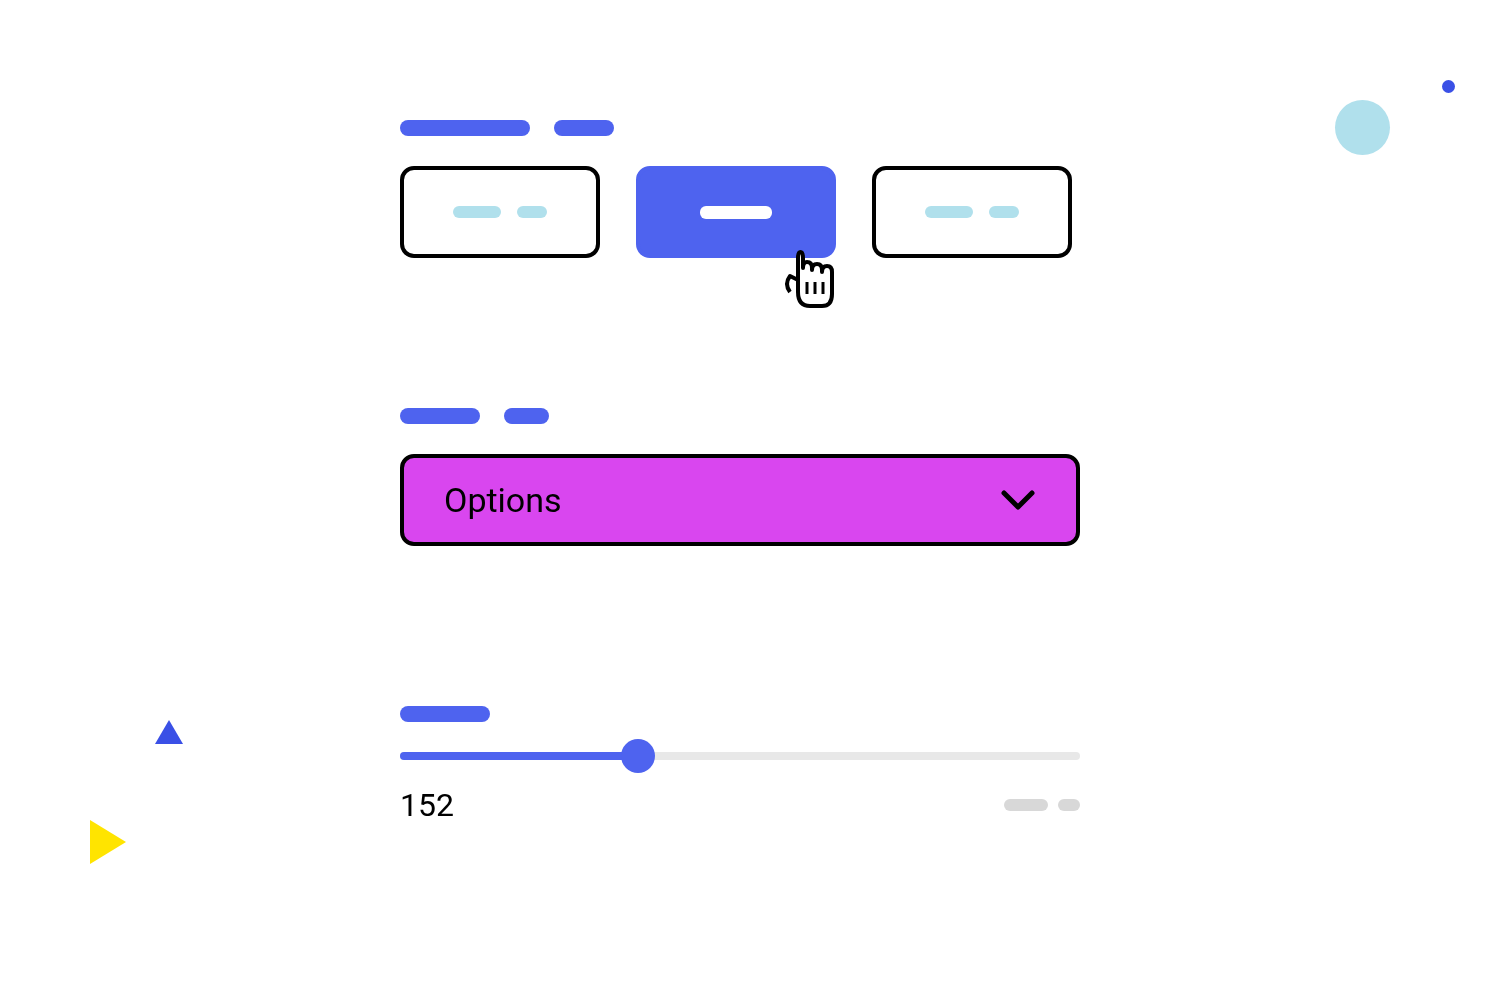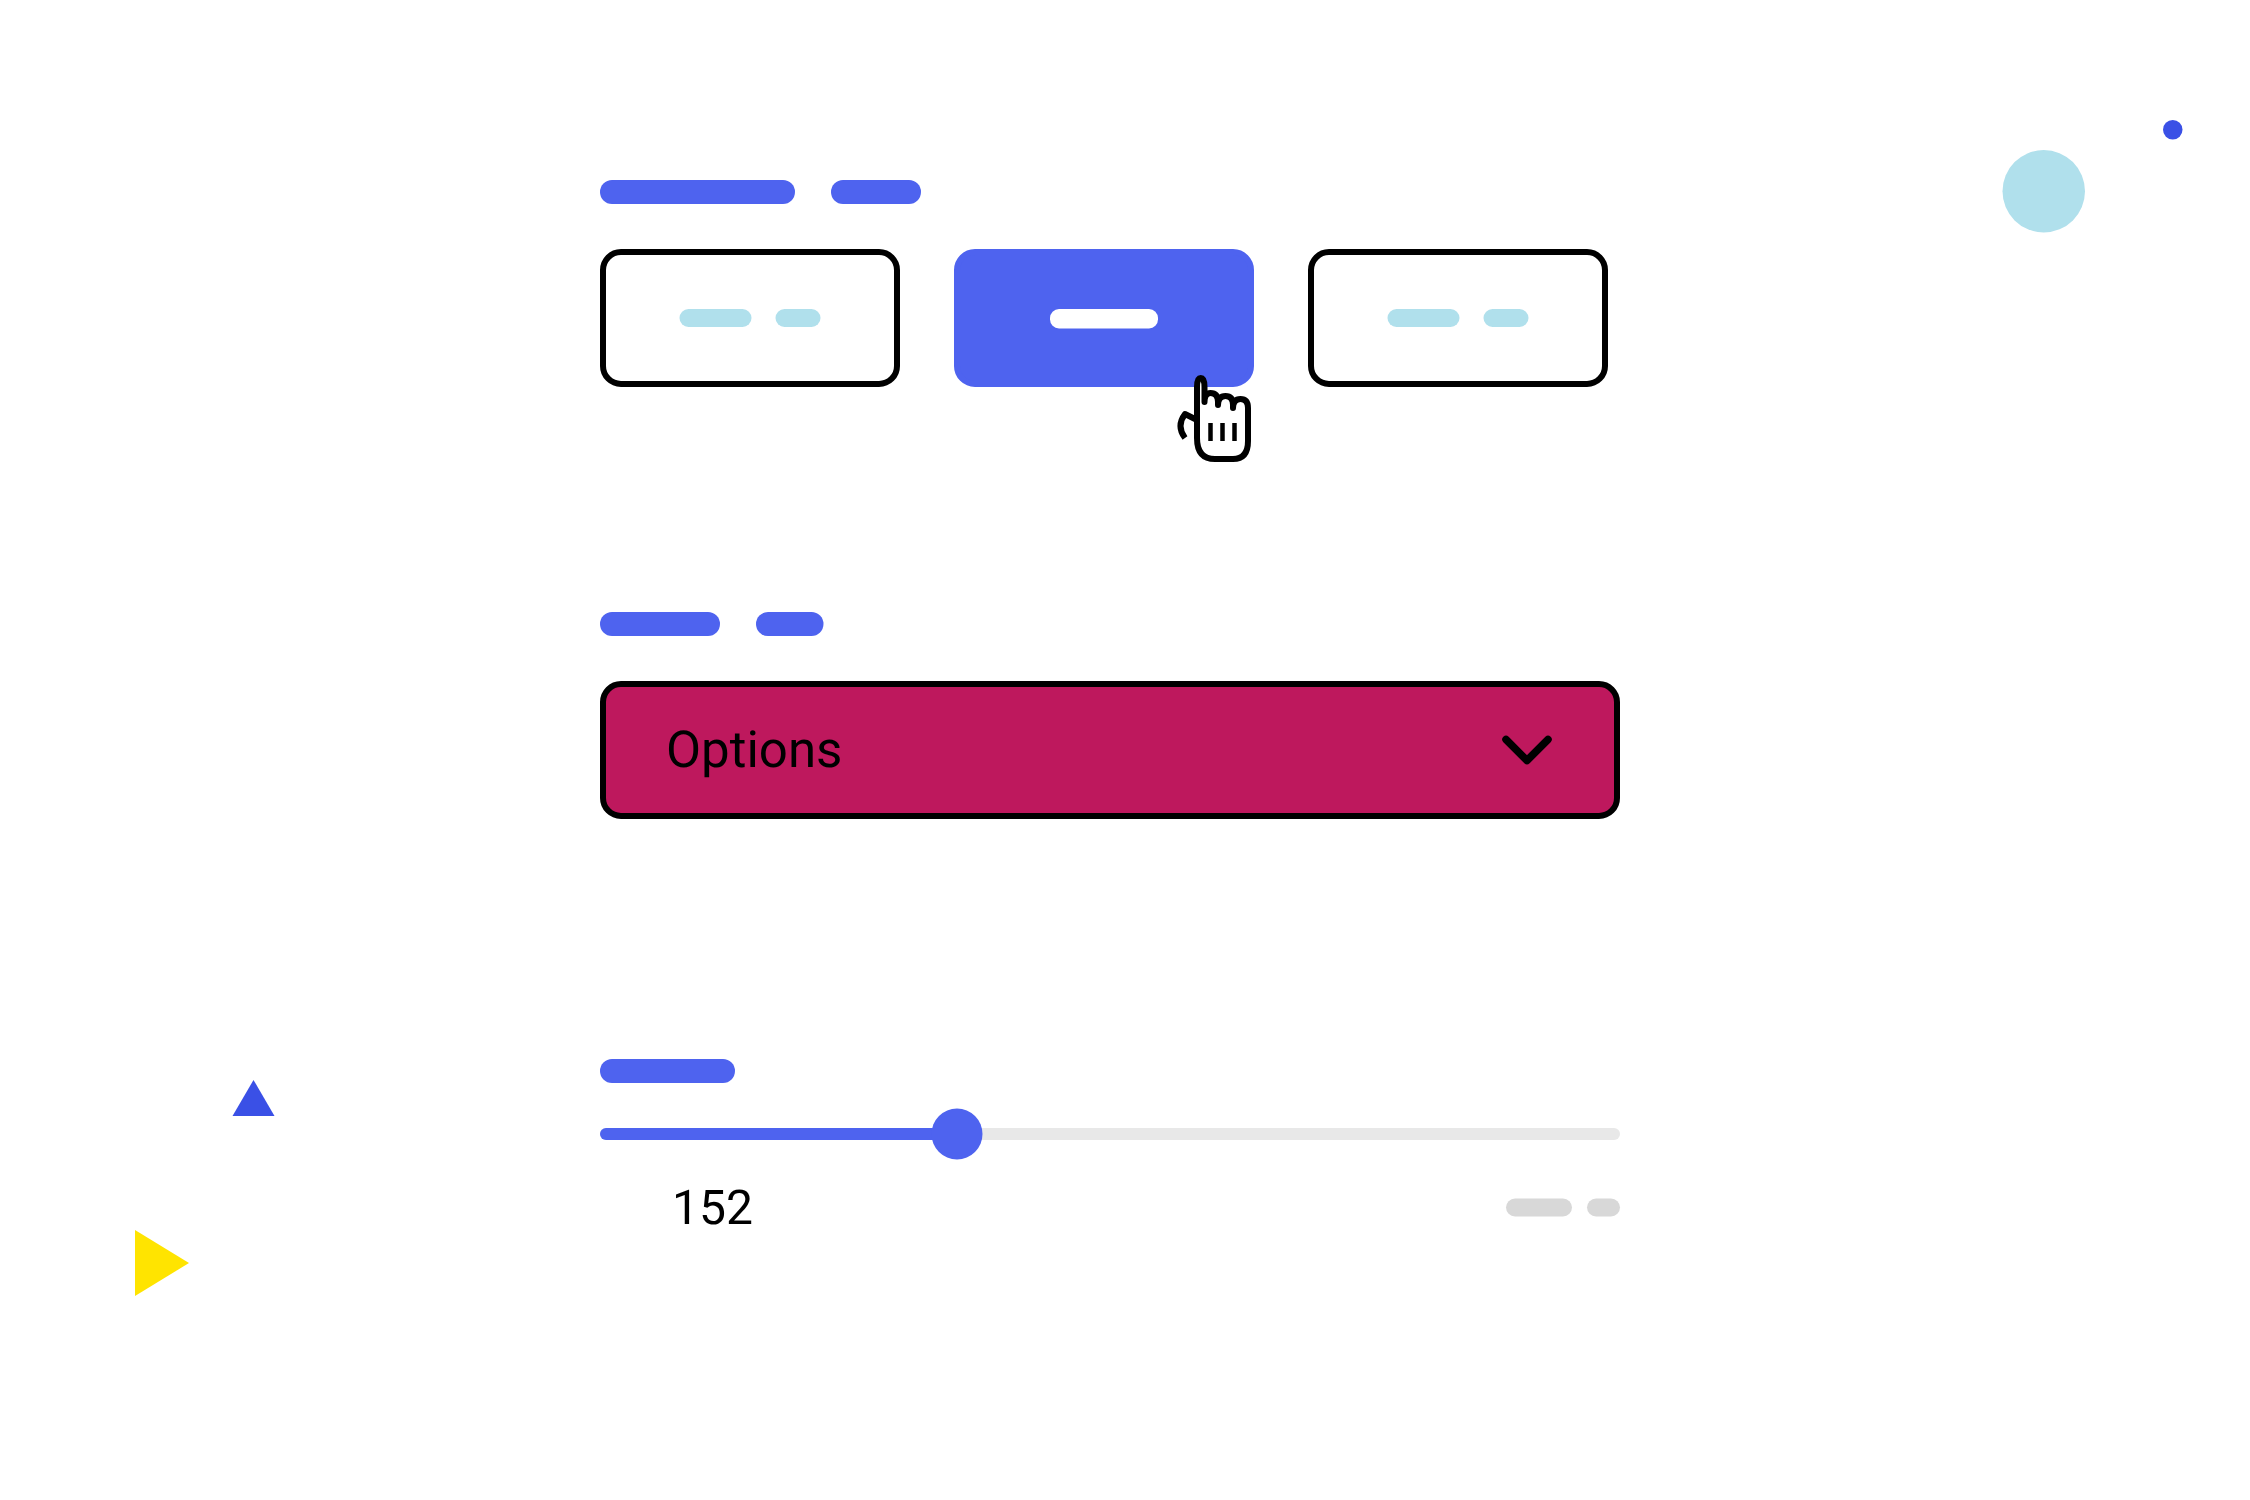--- a/index.html
+++ b/index.html
@@ -111,21 +111,21 @@
 
   
   .section { margin-top: 150px; }
 
   
   .select {
     width: 680px;
     height: 92px;
     border: 4px solid #000;
     border-radius: 14px;
-    background: #be185d;
+    background: #d946ef;
     display: flex;
     align-items: center;
     justify-content: space-between;
     padding: 0 40px;
     font-size: 34px;
     color: #000;
     cursor: pointer;
   }
   .select .chev svg { display: block; }
 
@@ -160,21 +160,20 @@
   }
   .slider-bottom {
     display: flex;
     justify-content: space-between;
     align-items: center;
     margin-top: 26px;
   }
   .slider-value {
     font-size: 32px;
     color: #000;
-    margin-left: 48px;
   }
   .gray-pills { display: flex; gap: 10px; }
   .pill-gray {
     height: 12px;
     border-radius: 6px;
     background: #d8d8d8;
   }
   .pill-gray.w40 { width: 44px; }
   .pill-gray.w24 { width: 22px; }
 </style>

